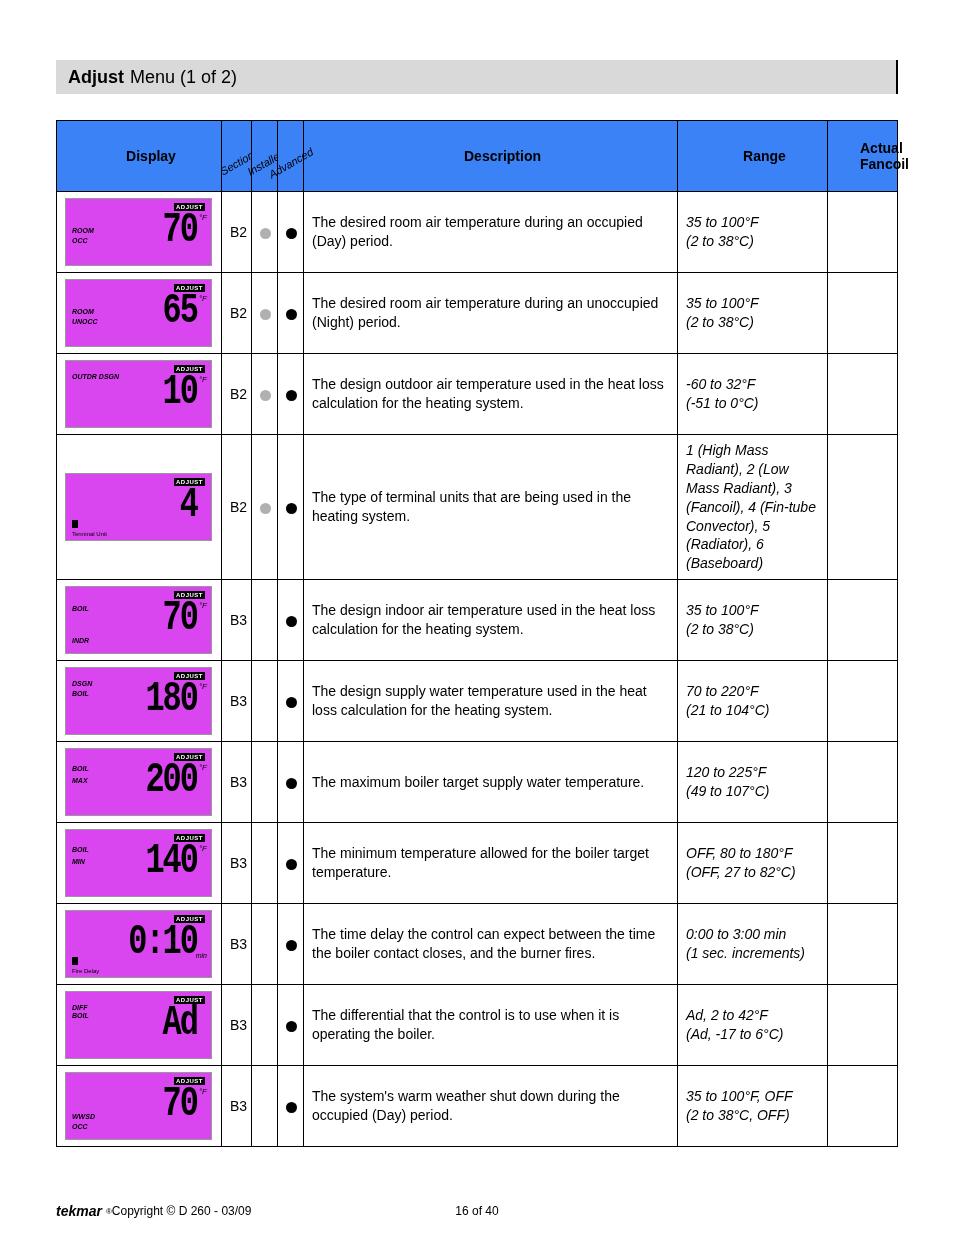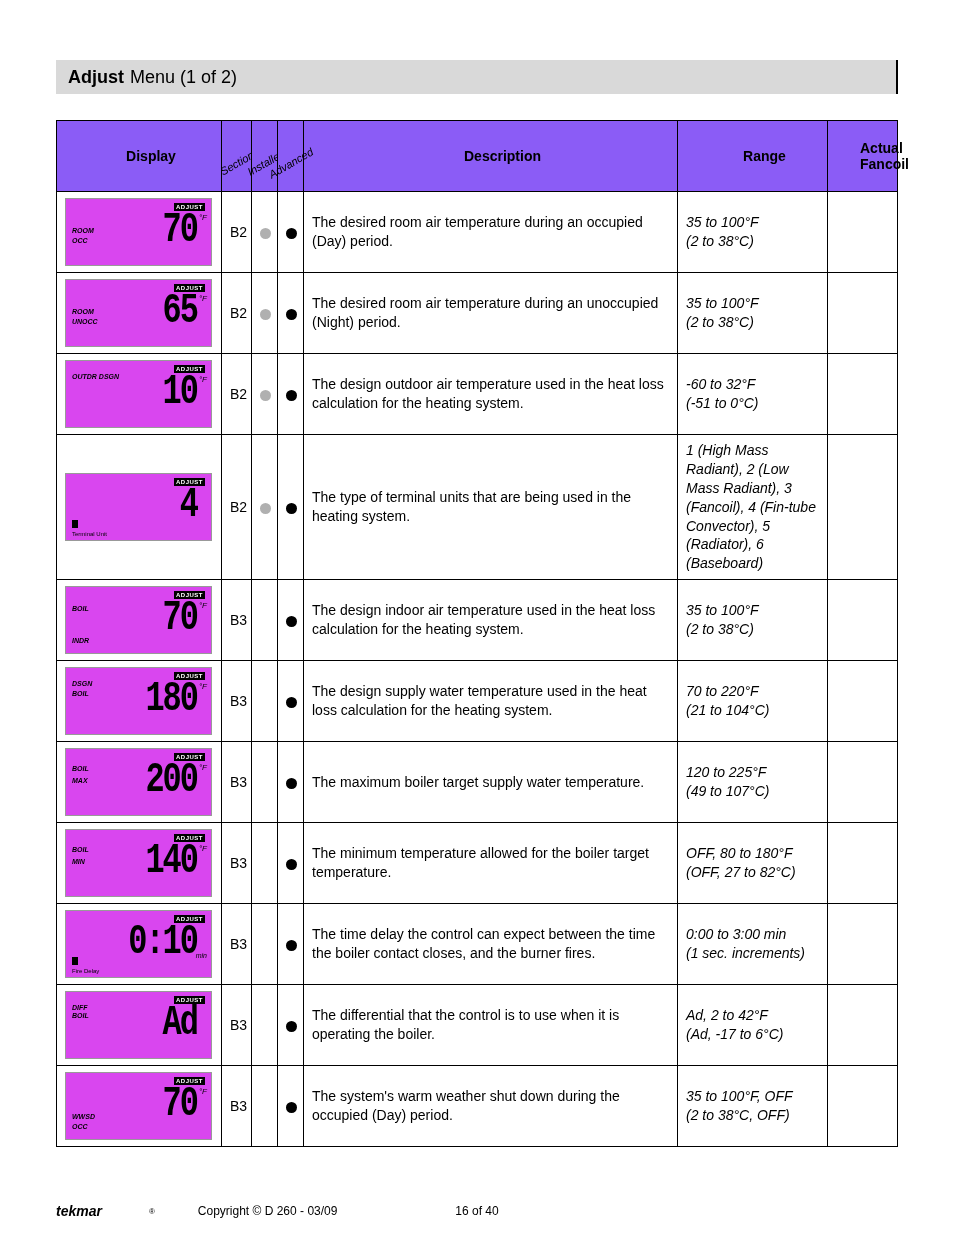--- a/index.html
+++ b/index.html
@@ -2,21 +2,21 @@
 <html><head>
 <meta charset="utf-8">
 <style>
   html,body{margin:0;padding:0;background:#fff;font-family:Arial,Helvetica,sans-serif;color:#000;}
   .page{width:954px;min-height:1235px;margin:12px auto;box-sizing:border-box;padding:48px 56px 30px 56px;position:relative;}
   .title-bar{background:#d9d9d9;height:34px;display:flex;align-items:center;padding-left:12px;font-size:18px;border-right:2px solid #000;}
   .title-bar b{font-weight:bold;margin-right:6px;}
   .content{margin-top:26px;}
   table.main{border-collapse:collapse;width:100%;table-layout:fixed;}
   table.main th,table.main td{border:1px solid #000;padding:6px 8px;font-size:14px;vertical-align:middle;}
-  table.main th{font-weight:bold;text-align:center;background:#8b5cf6;padding-left:32px;}
+  table.main th{font-weight:bold;text-align:center;background:#3b82f6;padding-left:32px;}
   col.c-display{width:165px;}
   col.c-section{width:30px;}
   col.c-inst{width:26px;}
   col.c-adv{width:26px;}
   col.c-desc{width:auto;}
   col.c-range{width:150px;}
   col.c-actual{width:70px;}
   th.rot{padding:0;position:relative;height:58px;}
   th.rot span{position:absolute;left:50%;top:60%;transform:translate(-50%,-50%) rotate(-30deg);font-size:11px;font-style:italic;font-weight:normal;white-space:nowrap;}
   .lcd{border:1px solid #999;background:#d946ef;width:145px;height:66px;position:relative;font-family:Arial,Helvetica,sans-serif;}
@@ -31,21 +31,21 @@
   .lcd .icon{position:absolute;left:6px;bottom:12px;width:6px;height:8px;background:#000;}
   td.sec{font-size:13px;padding:0;}
   td.dotcell{text-align:center;padding:0;}
   .dot{width:11px;height:11px;border-radius:50%;display:inline-block;vertical-align:middle;}
   .dot.grey{background:#b0b0b0;}
   .dot.black{background:#000;}
   td.desc{font-size:14px;line-height:1.35;}
   td.range{font-size:14px;line-height:1.35;font-style:italic;}
   td.actual{}
   td.dispcell{padding:6px;}
-  .footer{position:absolute;bottom:28px;left:56px;right:56px;display:flex;align-items:center;font-size:12px;gap:43px;}
+  .footer{position:absolute;bottom:28px;left:56px;right:56px;display:flex;align-items:center;font-size:12px;}
   .footer .brand{font-weight:bold;font-style:italic;font-size:14px;margin-right:4px;}
   .footer .sup{font-size:8px;vertical-align:super;}
   .footer .center{position:absolute;left:50%;transform:translateX(-50%);}
 </style>
 </head>
 <body>
 
 <div class="page">
 
   <div class="title-bar">

